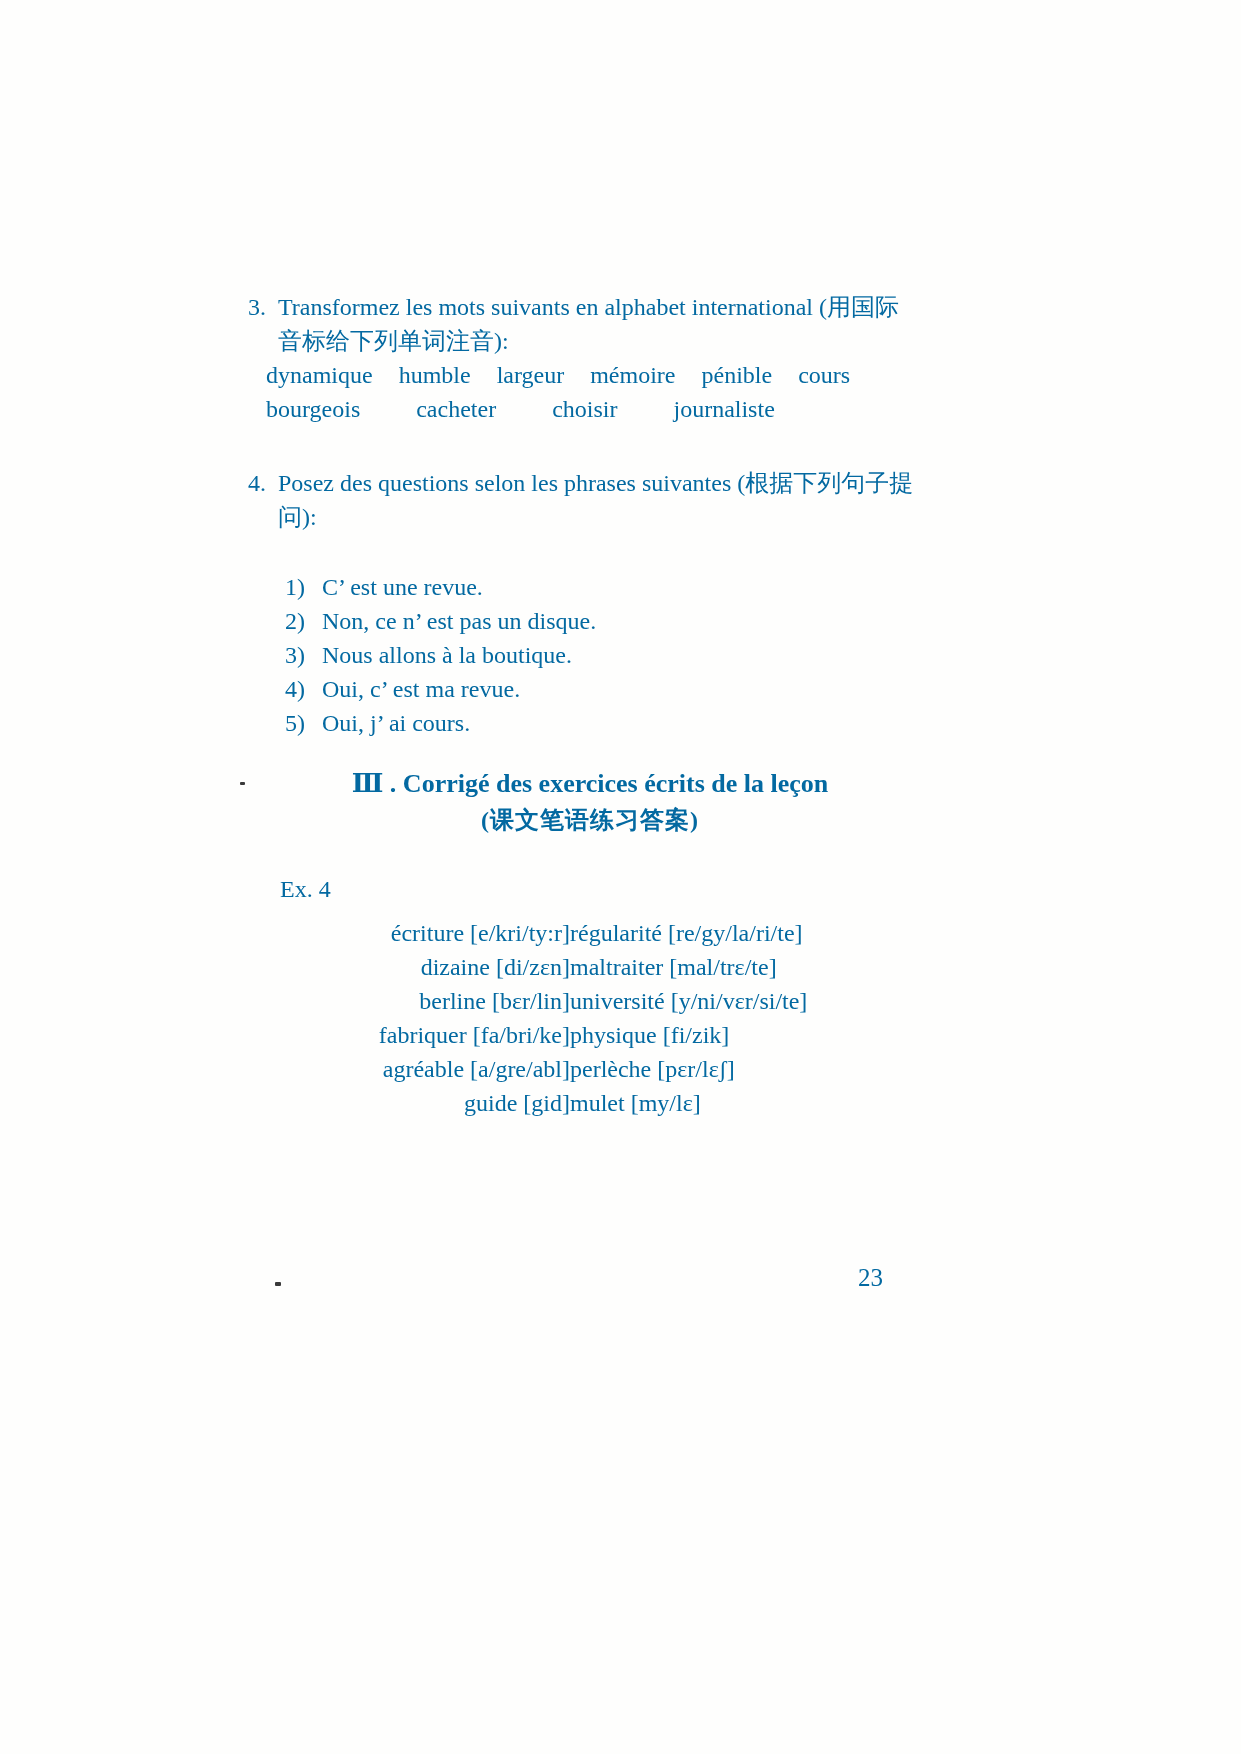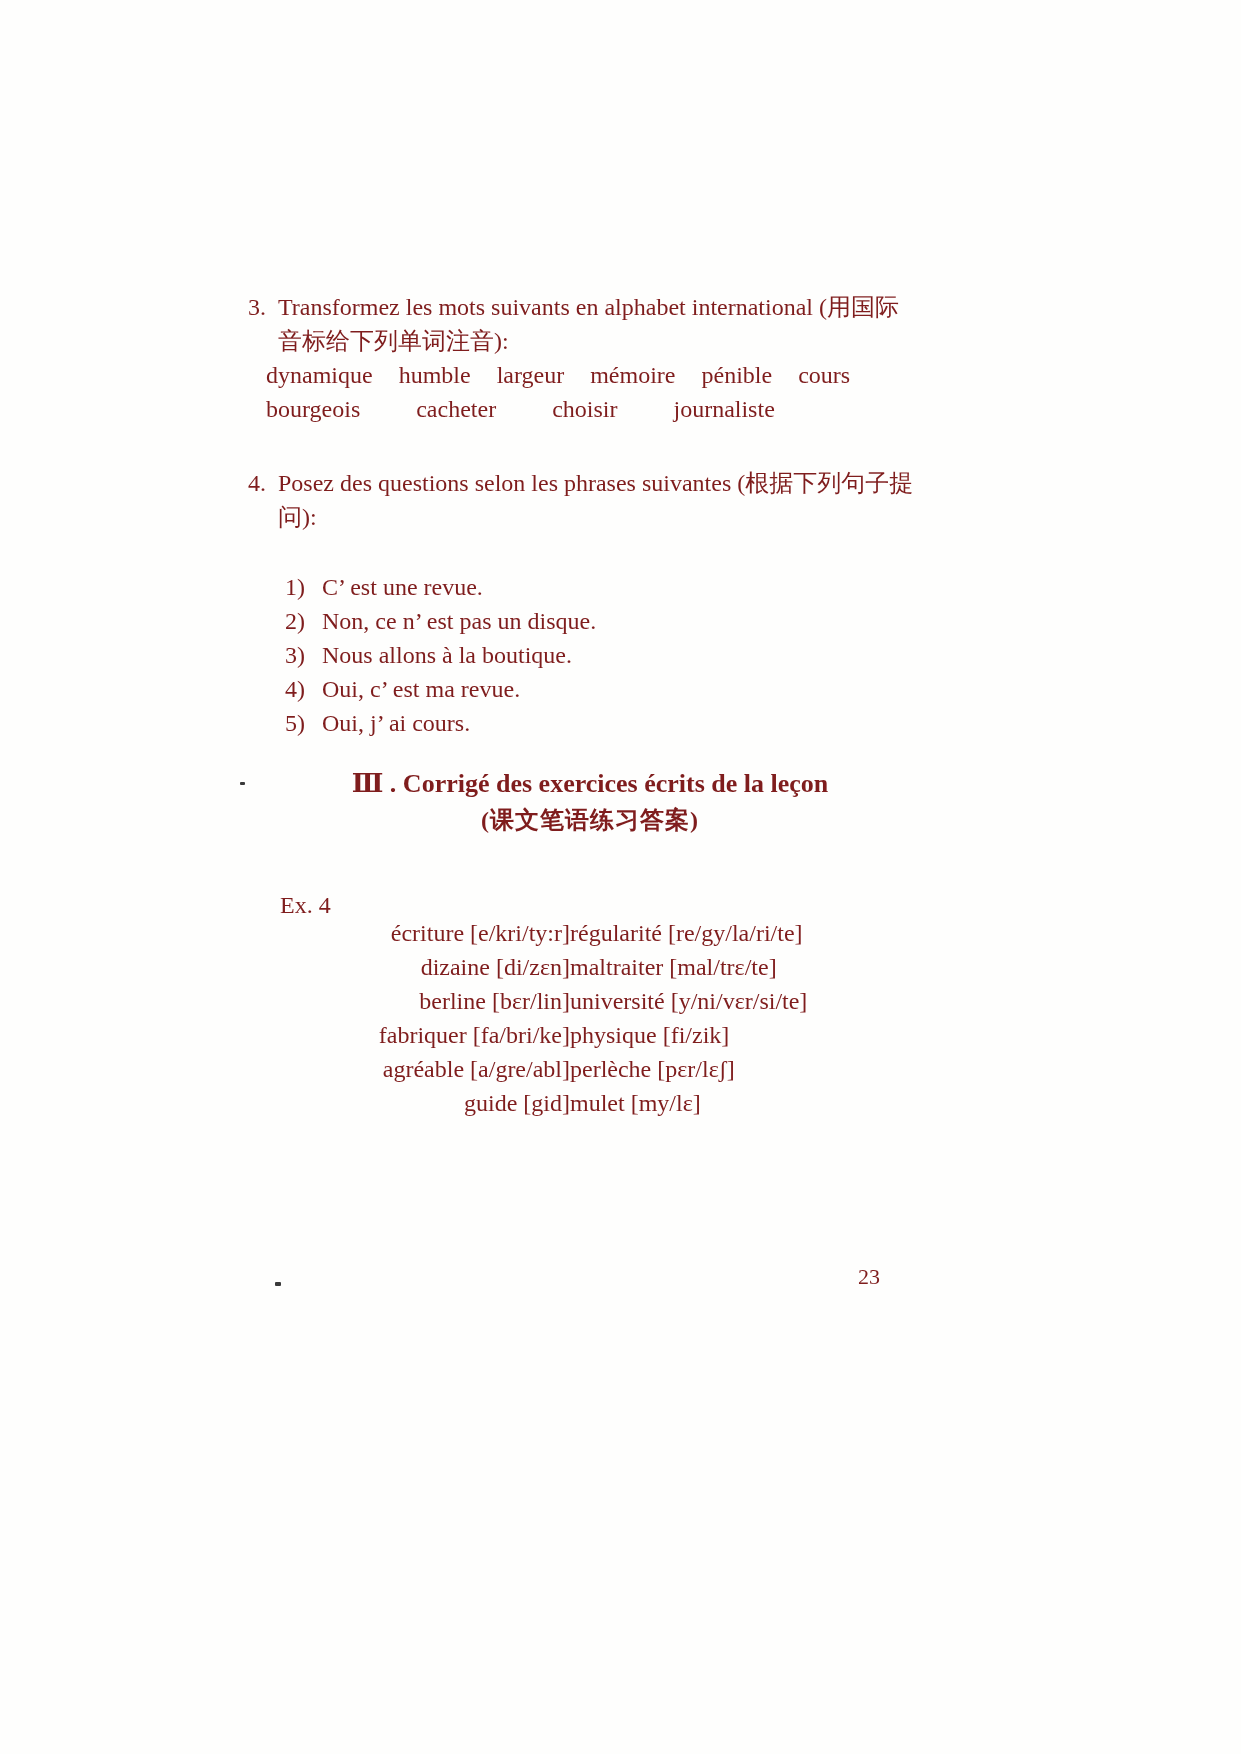--- a/index.html
+++ b/index.html
@@ -6,21 +6,21 @@
     margin: 0;
     padding: 0;
     background: #e8e8e6;
   }
   .page {
     position: relative;
     width: 1241px;
     height: 1754px;
     margin: 0 auto;
     background: #fefefd;
-    color: #7f1d1d;
+    color: #0369a1;
     font-family: "Liberation Serif", "DejaVu Serif", serif;
     font-size: 24px;
     overflow: hidden;
   }
   .abs { position: absolute; }
 
   
   .ex-block { line-height: 34px; }
   .ex-line { white-space: nowrap; }
   .ex-num {
@@ -48,27 +48,27 @@
   .heading {
     width: 700px;
     text-align: center;
     font-weight: bold;
     font-size: 26px;
     line-height: 36px;
   }
   .heading .zh { font-size: 24px; letter-spacing: 1px; }
 
   
-  .answers-label { font-size: 24px; margin-top: 16px; }
+  .answers-label { font-size: 24px; }
   .answer-rows { line-height: 34px; }
   .answer-row { display: flex; white-space: nowrap; }
   .answer-cell.left { width: 278px; }
   .answer-cell.right { }
 
-  .page-number { font-size: 22px; }
+  .page-number { font-size: 25px; }
 
   .speck {
     position: absolute;
     background: #3a3a3a;
     border-radius: 1px;
   }
   .speck.s1 { left: 240px; top: 782px; width: 5px; height: 3px; }
   .speck.s2 { left: 275px; top: 1282px; width: 6px; height: 4px; }
 </style>
 </head>

